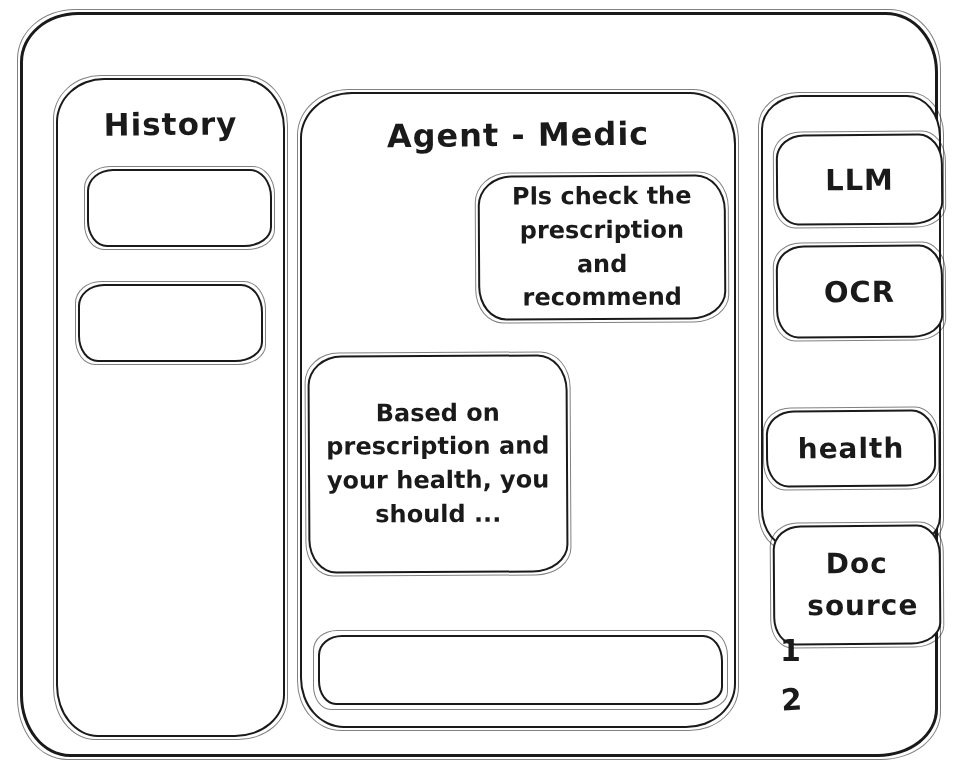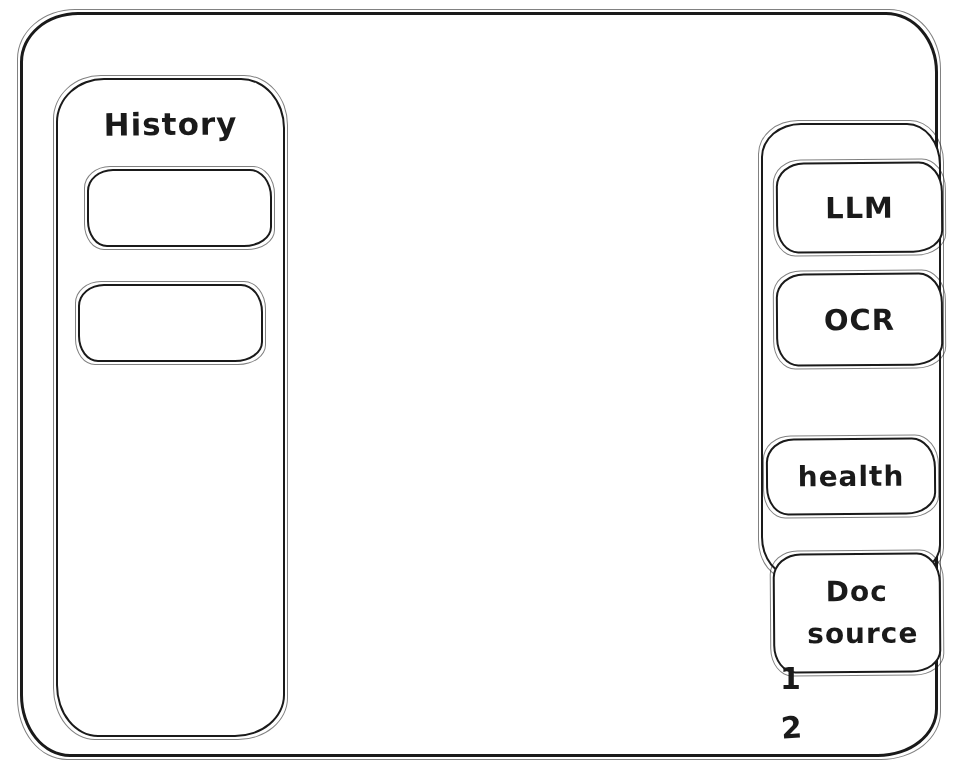--- a/index.html
+++ b/index.html
@@ -94,21 +94,20 @@
     border: 1.5px solid rgba(26,26,26,0.55);
     border-radius: 24px 20px 26px 18px / 20px 26px 18px 24px;
     pointer-events: none;
   }
   .input-wrap input { position: absolute; inset: 0; width: 100%; height: 100%; }
 
   
   .tools-panel {
     left: 738px; top: 80px; width: 180px; height: 454px;
     border-radius: 40px 34px 42px 32px / 34px 42px 32px 40px;
-    margin-top: 28px;
   }
   .tool-btn {
     display: flex; align-items: center; justify-content: center;
     text-align: center;
     font-size: 29px;
     font-weight: 700;
     letter-spacing: 1px;
     border-radius: 28px 24px 30px 22px / 24px 30px 22px 28px;
     border-width: 2.5px;
     cursor: pointer;
@@ -133,20 +132,35 @@
 <body>
 
 <div class="sketch frame">
 
   <div class="sketch history-panel">
     <div class="panel-title history-title">History</div>
     <div class="sketch history-item i0"></div>
     <div class="sketch history-item i1"></div>
   </div>
 
+  <div class="sketch chat-panel">
+    <div class="panel-title chat-title">Agent - Medic</div>
+
+    <div class="sketch bubble user">
+      <span>Pls check the prescription and recommend</span>
+    </div>
+
+    <div class="sketch bubble assistant">
+      <span>Based on prescription and your health, you should ...</span>
+    </div>
+
+    <div class="input-wrap">
+      <input class="chat-input" type="text" value="" style="">
+    </div>
+  </div>
 
   <div class="sketch tools-panel">
     <div class="sketch tool-btn llm">
       <span>LLM</span>
     </div>
 
     <div class="sketch tool-btn ocr">
       <span>OCR</span>
     </div>
 

